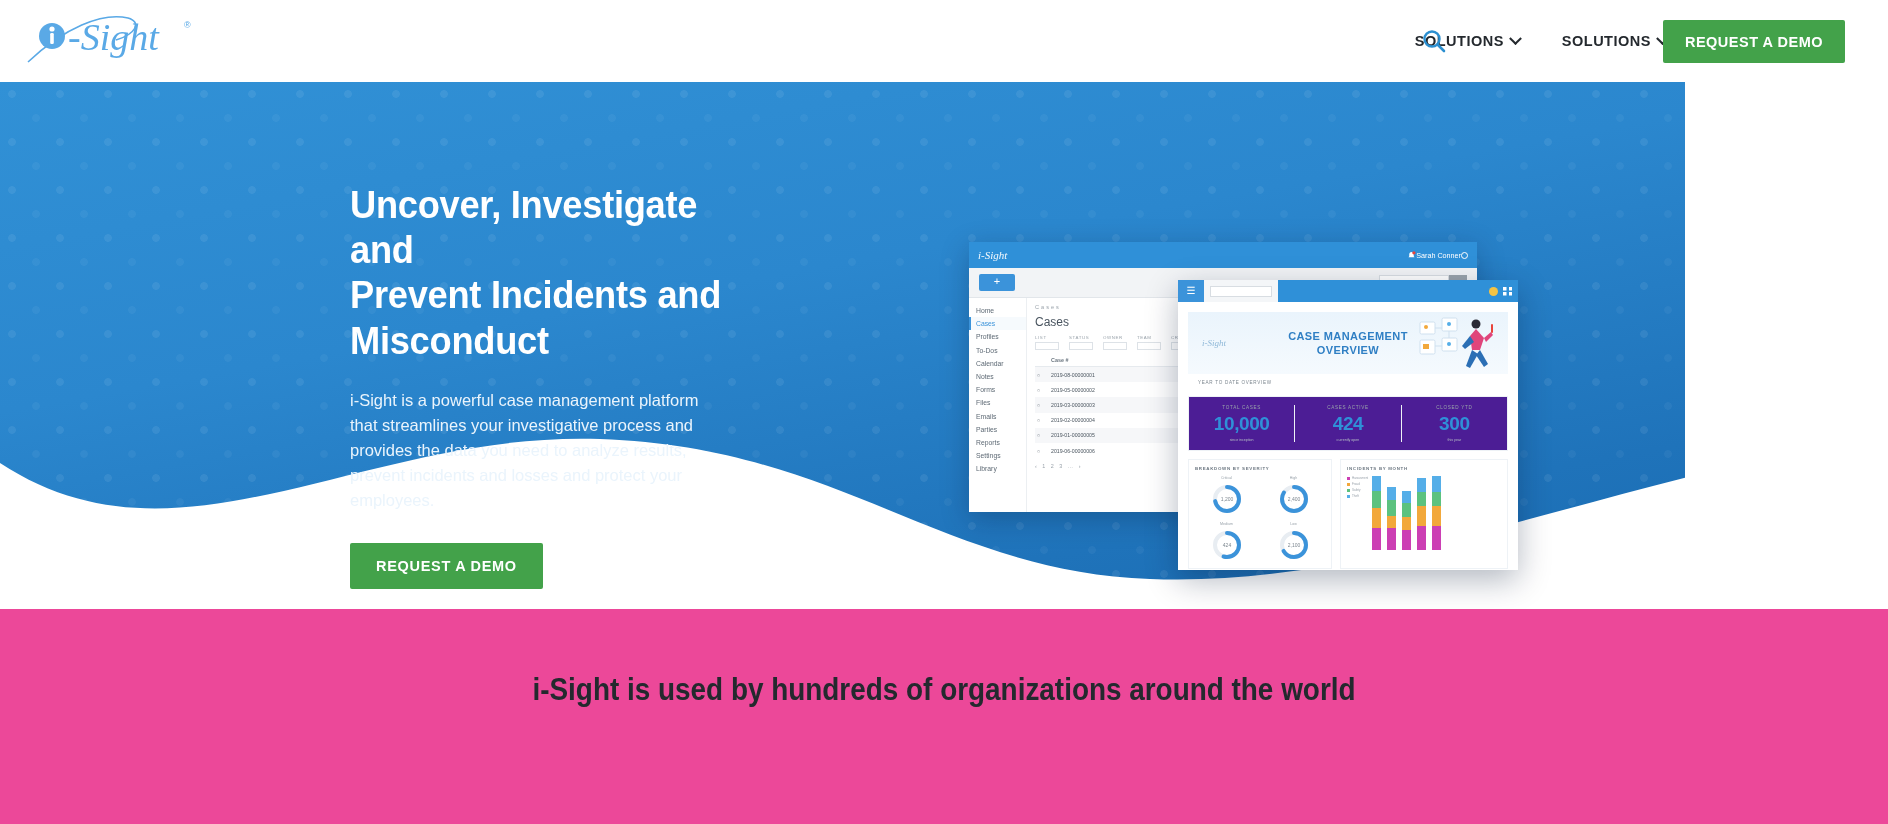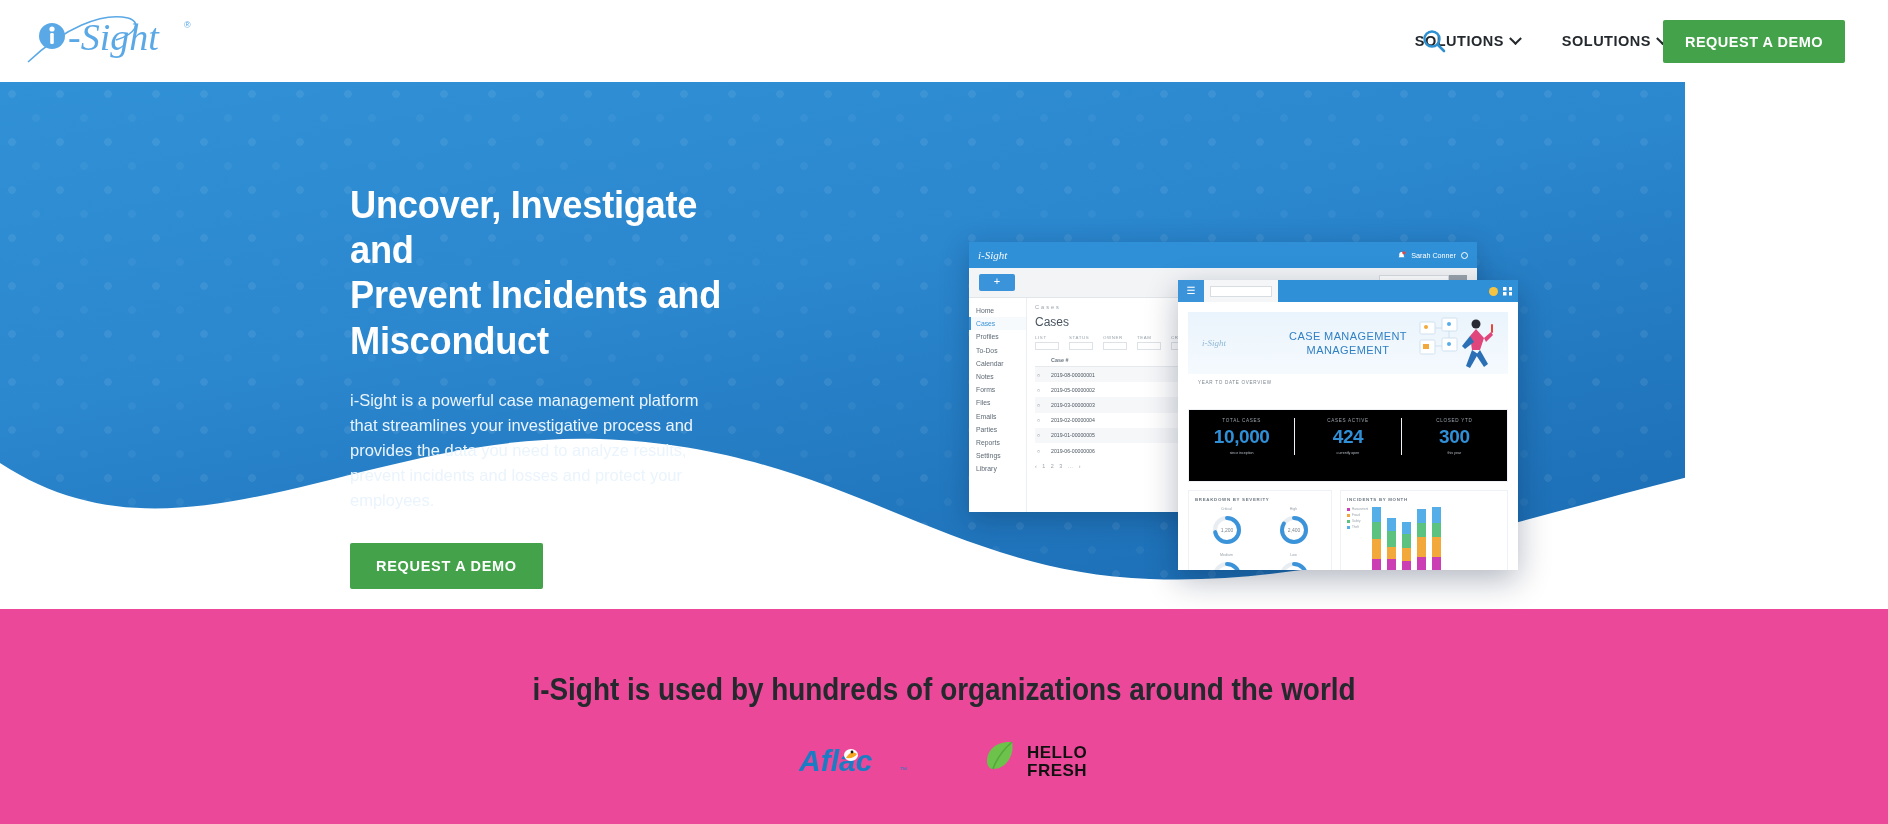--- a/index.html
+++ b/index.html
@@ -113,21 +113,21 @@
     width: 508px; height: 270px;
     background: #fff;
     box-shadow: 0 7px 26px rgba(0,20,50,.26);
     overflow: hidden;
   }
   .wb-top {
     height: 26px; background: #2f90d8;
     display:flex; align-items:center; padding: 0 9px;
   }
   .wb-logo { color:#fff; font-family:"Liberation Serif", serif; font-style: italic; font-size: 11px; opacity:.95;}
-  .wb-right { margin-left:auto; display:flex; align-items:center; gap:5px; }
+  .wb-right { margin-left:auto; display:flex; align-items:center; }
   .wb-bell { position: relative; width: 9px; height: 9px; }
   .wb-user { color:#fff; font-size: 7.2px; }
   .wb-gear { width:7px; height:7px; border-radius:50%; border:1.6px solid #fff; }
   .wb-toolbar {
     height: 30px; background:#f2f4f6; border-bottom:1px solid #e2e6ea;
     display:flex; align-items:center; padding:0 10px;
   }
   .wb-plus {
     width: 36px; height: 17px; background:#3b93da; border-radius:2px;
     color:#fff; font-size:11px; line-height:15px; text-align:center;
@@ -183,25 +183,25 @@
      linear-gradient(#fff,#fff) 0 5.5px/3.5px 3.5px no-repeat,
      linear-gradient(#fff,#fff) 5.5px 5.5px/3.5px 3.5px no-repeat; }
   .wf-body { padding: 10px; background:#fff; height: 268px; }
   .dash-hd {
     background: linear-gradient(180deg,#eaf4fc,#f5fafe);
     height: 62px; display:flex; align-items:center; position:relative; padding: 0 14px;
   }
   .dash-logo { font-family:"Liberation Serif",serif; font-style:italic; font-size:9px; color:#8fb8d8; }
   .dash-title {
     position:absolute; left:0; right:0; text-align:center;
-    font-size: 11px; font-weight:normal; color:#2f7fc4; line-height:1.3; letter-spacing:.4px;
+    font-size: 11px; font-weight:bold; color:#2f7fc4; line-height:1.3; letter-spacing:.4px;
   }
   .dash-person { position:absolute; right: 10px; top: 4px; }
   .stats {
-    display:flex; background:#000000; border:1px solid #eef2f6; margin-top:24px; padding: 8px 0 26px;
+    display:flex; background:#4c1d95; border:1px solid #eef2f6; margin-top:11px; padding: 8px 0 8px;
   }
   .stat { flex:1; text-align:center; border-right:1px solid #eef2f6; }
   .stat:last-child { border-right:none; }
   .stat .lab { font-size:4.6px; color:#9aa3ab; letter-spacing:.7px; margin-bottom:3px; text-transform:uppercase;}
   .stat .val { font-size: 19px; font-weight:bold; color:#2f90d8; letter-spacing:-.4px;}
   .stat .sub { font-size:3.6px; color:#b6bec5; margin-top:3px;}
   .ytd { font-size:4.6px; color:#7d8790; letter-spacing:.7px; padding: 6px 0 0 10px;}
   .panels { display:flex; gap:8px; margin-top:8px; }
   .panel { background:#fff; border:1px solid #eef2f6; padding:6px; }
   .panel .ph { font-size:4.4px; color:#6b7680; letter-spacing:.7px; font-weight:bold; margin-bottom:5px;}
@@ -424,21 +424,21 @@
           <span class="wf-dot"></span>
           <span class="wf-grid"></span>
         </div>
       </div>
 
       <div class="wf-body">
         <div class="dash-hd">
           <span class="dash-logo">i-Sight</span>
           <div class="dash-title">
             <span>CASE MANAGEMENT</span><br>
-            <span>MANAGEMENT</span>
+            <span>OVERVIEW</span>
           </div>
           <svg class="dash-person" width="80" height="56" viewBox="0 0 80 56">
             <rect x="2" y="6" width="15" height="12" rx="1.5" fill="#fff" stroke="#cfe0ef" stroke-width="1"></rect>
             <rect x="2" y="24" width="15" height="14" rx="1.5" fill="#fff" stroke="#cfe0ef" stroke-width="1"></rect>
             <rect x="24" y="2" width="15" height="13" rx="1.5" fill="#fff" stroke="#cfe0ef" stroke-width="1"></rect>
             <rect x="24" y="22" width="15" height="13" rx="1.5" fill="#fff" stroke="#cfe0ef" stroke-width="1"></rect>
             <path d="M17 12 H24 M17 30 H24 M31 15 V22" stroke="#cfe0ef" stroke-width="1" fill="none"></path>
             <circle cx="8" cy="11" r="2" fill="#f2a83b"></circle>
             <rect x="5" y="28" width="6" height="5" fill="#f2a83b"></rect>
             <circle cx="31" cy="8" r="2" fill="#55aee8"></circle>
@@ -569,33 +569,13 @@
           </div>
         </div>
       </div>
     </div>
   </div>
 </section>
 
 <section class="clients">
   <h2 class="clients-title">i-Sight is used by hundreds of organizations around the world</h2>
 
-  <div class="logos">
-    <div class="logo-item">
-      <svg width="120" height="46" viewBox="0 0 120 46">
-        <text x="0" y="33" font-family="Liberation Sans, sans-serif" font-weight="bold" font-style="italic" font-size="30" fill="#1a7dc4">Aflac</text>
-        <ellipse cx="52" cy="17" rx="7" ry="6" fill="#ffffff"></ellipse>
-        <path d="M47 20 q5 -9 11 -4 q-3 5 -11 4 Z" fill="#f5a623"></path>
-        <circle cx="53" cy="14" r="1.4" fill="#1a1a1a"></circle>
-        <text x="101" y="34" font-family="Liberation Sans, sans-serif" font-size="7" fill="#1a7dc4">™</text>
-      </svg>
-    </div>
-
-    <div class="logo-item">
-      <svg width="170" height="46" viewBox="0 0 170 46">
-        <path d="M8 23 C8 10, 20 3, 33 4 C 36 17, 27 31, 14 31 C 10 31, 8 27, 8 23 Z" fill="#6cc24a"></path>
-        <path d="M33 4 C 24 12, 17 22, 14 31" fill="none" stroke="#55a83c" stroke-width="1.6"></path>
-        <text x="48" y="20" font-family="Liberation Sans, sans-serif" font-weight="bold" font-size="17" fill="#111111" letter-spacing="0.5">HELLO</text>
-        <text x="48" y="38" font-family="Liberation Sans, sans-serif" font-weight="bold" font-size="17" fill="#111111" letter-spacing="0.5">FRESH</text>
-      </svg>
-    </div>
-  </div>
 </section>
 
 </body></html>

